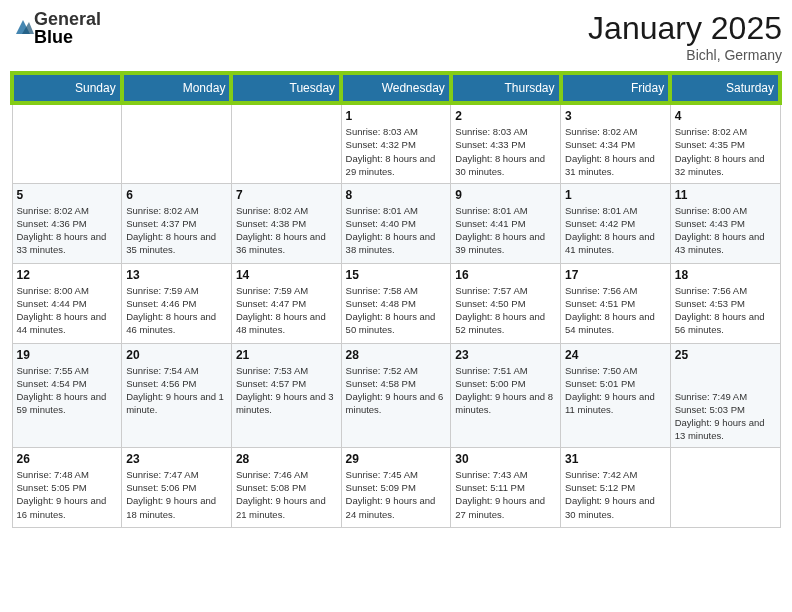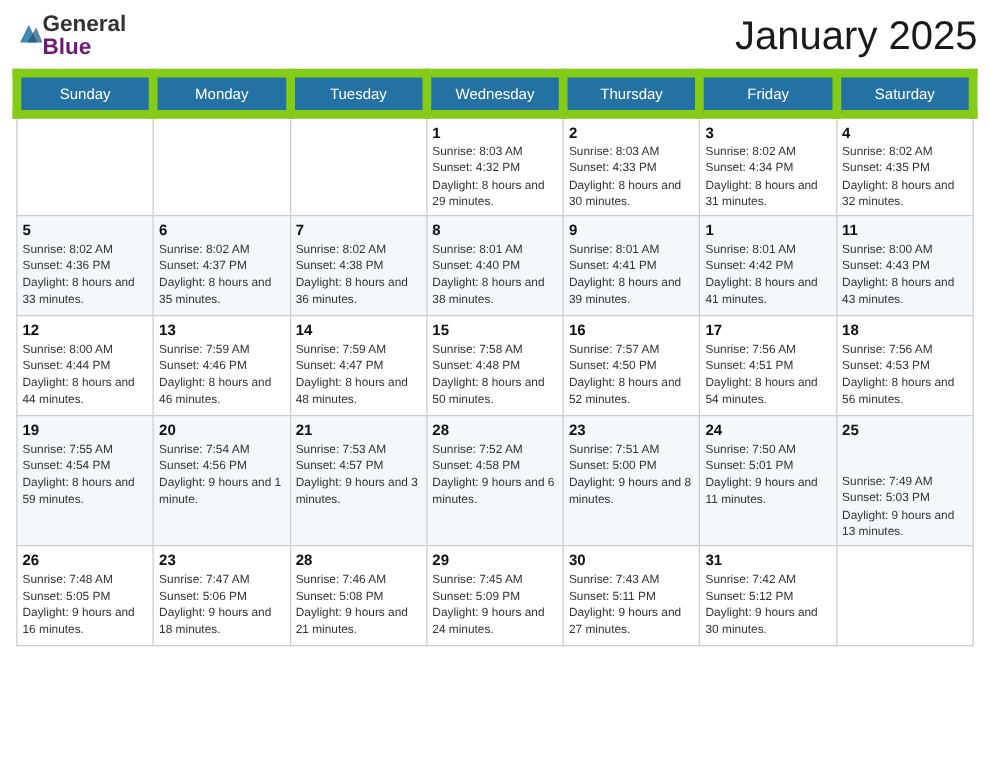--- a/index.html
+++ b/index.html
@@ -31,21 +31,21 @@
       line-height: 1;
     }
     .logo-general {
       font-size: 18px;
       font-weight: bold;
       color: #333;
     }
     .logo-blue {
       font-size: 18px;
       font-weight: bold;
-      color: #701a75;
+      color: #000000;
     }
     .logo-icon {
       width: 22px;
       height: 22px;
       margin-left: 2px;
       margin-top: -2px;
     }
     .title-block {
       text-align: right;
     }
@@ -60,24 +60,24 @@
     }
     .calendar {
       width: 100%;
       border-collapse: collapse;
       font-size: 11px;
     }
     .calendar th {
       background: #2471a3;
       color: #fff;
       padding: 6px 4px;
-      text-align: center;
+      text-align: right;
       font-size: 12px;
       font-weight: normal;
-      border: 7px solid #84cc16;
+      border: 4px solid #84cc16;
     }
     .calendar td {
       border: 1px solid #ccc;
       vertical-align: top;
       padding: 4px;
       width: calc(100%/7);
       min-height: 80px;
       height: 80px;
       background: #fff;
     }
@@ -109,20 +109,21 @@
         <polygon points="4,18 11,4 18,18" fill="#2471a3" opacity="0.85"></polygon>
         <polygon points="10,18 17,6 22,18" fill="#1a5276" opacity="0.7"></polygon>
       </svg>
       <div class="logo-text">
         <span class="logo-general">General</span>
         <span class="logo-blue">Blue</span>
       </div>
     </div>
     <div class="title-block">
       <div class="month-title">January 2025</div>
+      <div class="location">Bichl, Germany</div>
     </div>
   </div>
 
   <table class="calendar">
     <thead>
       <tr>
 
       <th>Sunday</th>
           <th>Monday</th>
           <th>Tuesday</th>

